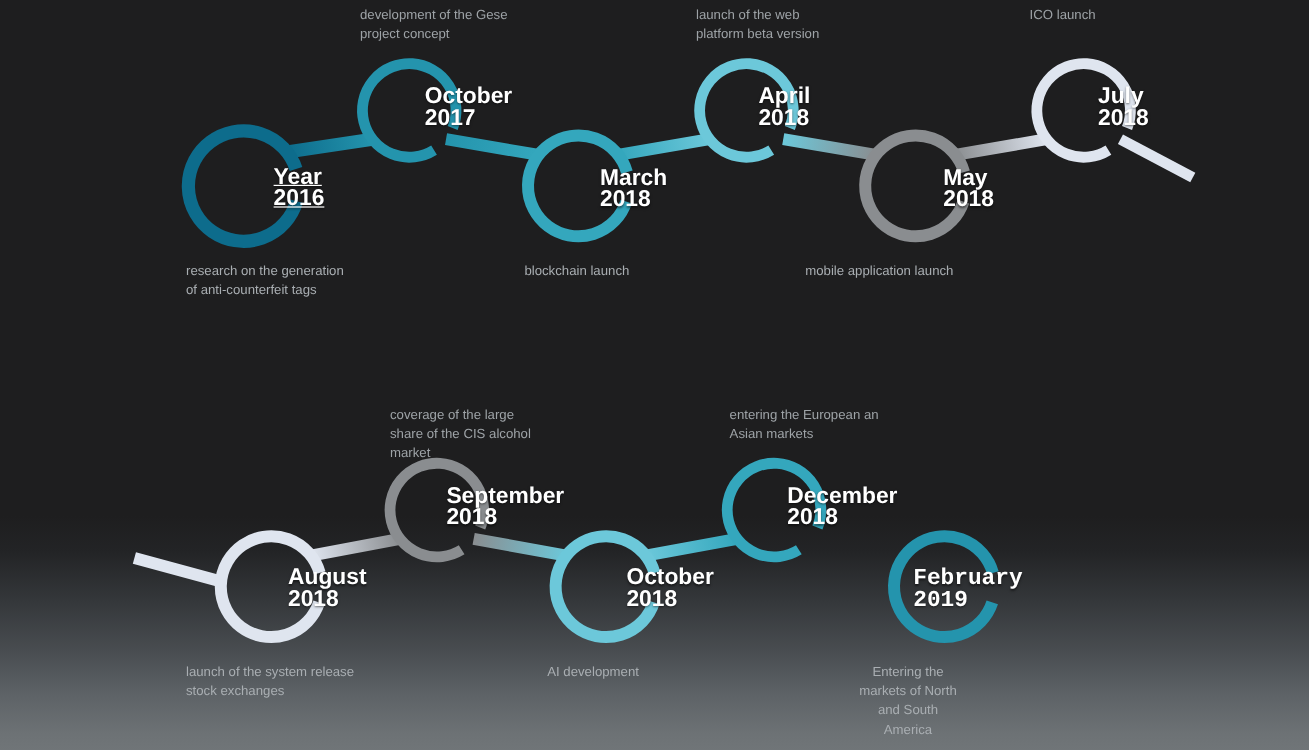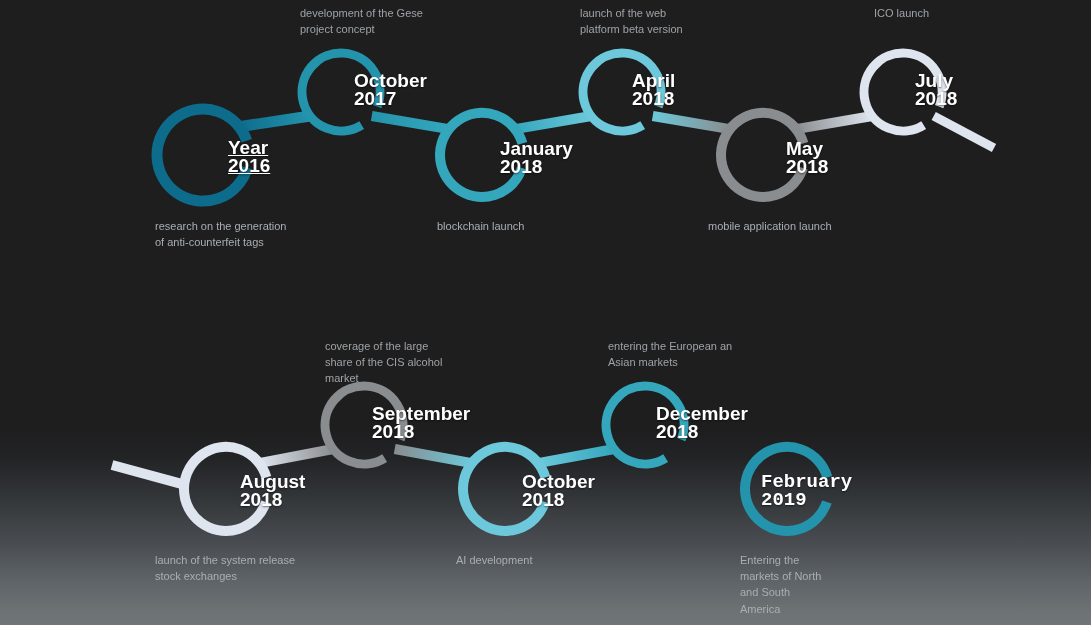--- a/index.html
+++ b/index.html
@@ -123,46 +123,46 @@
       </div>
       <div class="node-label" style="left: 354px; top: 72px;">
         <span class="m">October</span>
         <span class="y">2017</span>
       </div>
       <div class="caption" style="left: 300px; top: 5px;">
         <div>development of the Gese</div>
         <div>project concept</div>
       </div>
       <div class="node-label" style="left: 500px; top: 140px;">
-        <span class="m">January</span>
+        <span class="m">March</span>
         <span class="y">2018</span>
       </div>
       <div class="caption light" style="left: 437px; top: 218px;">
         <div>blockchain launch</div>
       </div>
       <div class="node-label" style="left: 632px; top: 72px;">
         <span class="m">April</span>
         <span class="y">2018</span>
       </div>
       <div class="caption" style="left: 580px; top: 5px;">
         <div>launch of the web</div>
         <div>platform beta version</div>
       </div>
       <div class="node-label" style="left: 786px; top: 140px;">
         <span class="m">May</span>
         <span class="y">2018</span>
       </div>
-      <div class="caption light" style="left: 708px; top: 218px;">
+      <div class="caption light" style="left: 671px; top: 218px;">
         <div>mobile application launch</div>
       </div>
       <div class="node-label" style="left: 915px; top: 72px;">
         <span class="m">July</span>
         <span class="y">2018</span>
       </div>
-      <div class="caption" style="left: 858px; top: 5px; margin-left: 16px;">
+      <div class="caption" style="left: 858px; top: 5px;">
         <div>ICO launch</div>
       </div>
       <div class="node-label" style="left: 240px; top: 473px;">
         <span class="m">August</span>
         <span class="y">2018</span>
       </div>
       <div class="caption light" style="left: 155px; top: 552px;">
         <div>launch of the system release</div>
         <div>stock exchanges</div>
       </div>
@@ -187,20 +187,20 @@
         <span class="y">2018</span>
       </div>
       <div class="caption" style="left: 608px; top: 338px;">
         <div>entering the European an</div>
         <div>Asian markets</div>
       </div>
       <div class="node-label" style="left: 761px; top: 473px; font-family: Liberation Mono, monospace;">
         <span class="m">February</span>
         <span class="y">2019</span>
       </div>
-      <div class="caption light" style="left: 740px; top: 552px;">
+      <div class="caption light" style="left: 716px; top: 552px; text-align: center;">
         <div>Entering the</div>
         <div>markets of North</div>
         <div>and South</div>
         <div>America</div>
       </div>
     </div>
 </div>
 
 </body></html>

